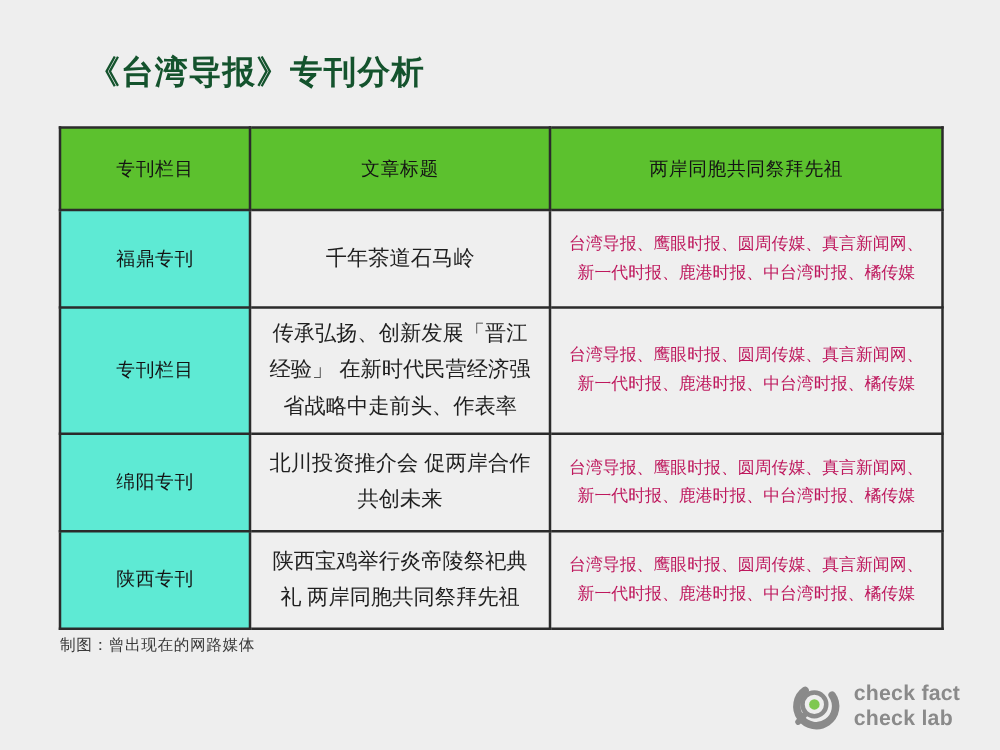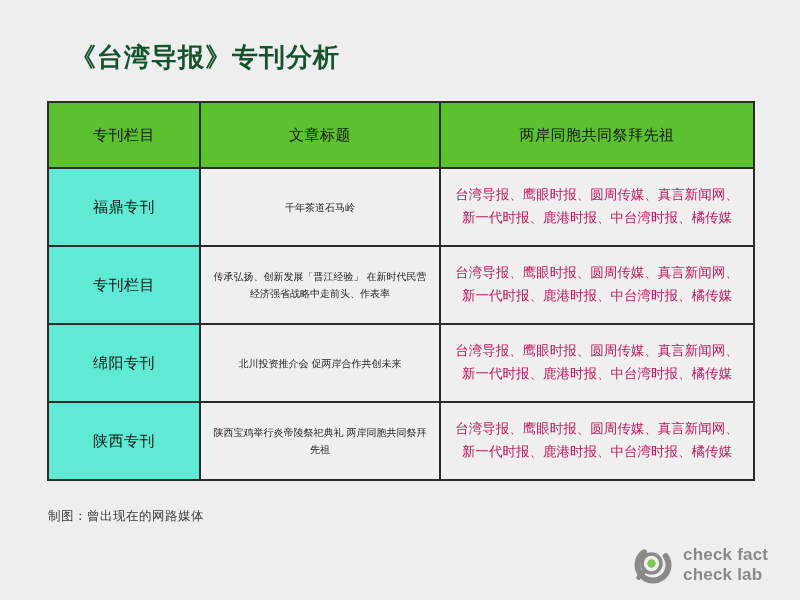--- a/index.html
+++ b/index.html
@@ -75,21 +75,21 @@
   td.col-section {
     background: #5eead4;
     font-size: 15px;
     font-weight: bold;
     letter-spacing: 0.5px;
     color: #141414;
   }
 
   td.col-title {
     background: #efefef;
-    font-size: 10px;
+    font-size: 17px;
     line-height: 1.7;
     color: #1f1f1f;
     padding-left: 14px;
     padding-right: 14px;
   }
 
   td.col-media {
     background: #efefef;
     font-size: 13.5px;
     line-height: 1.7;

